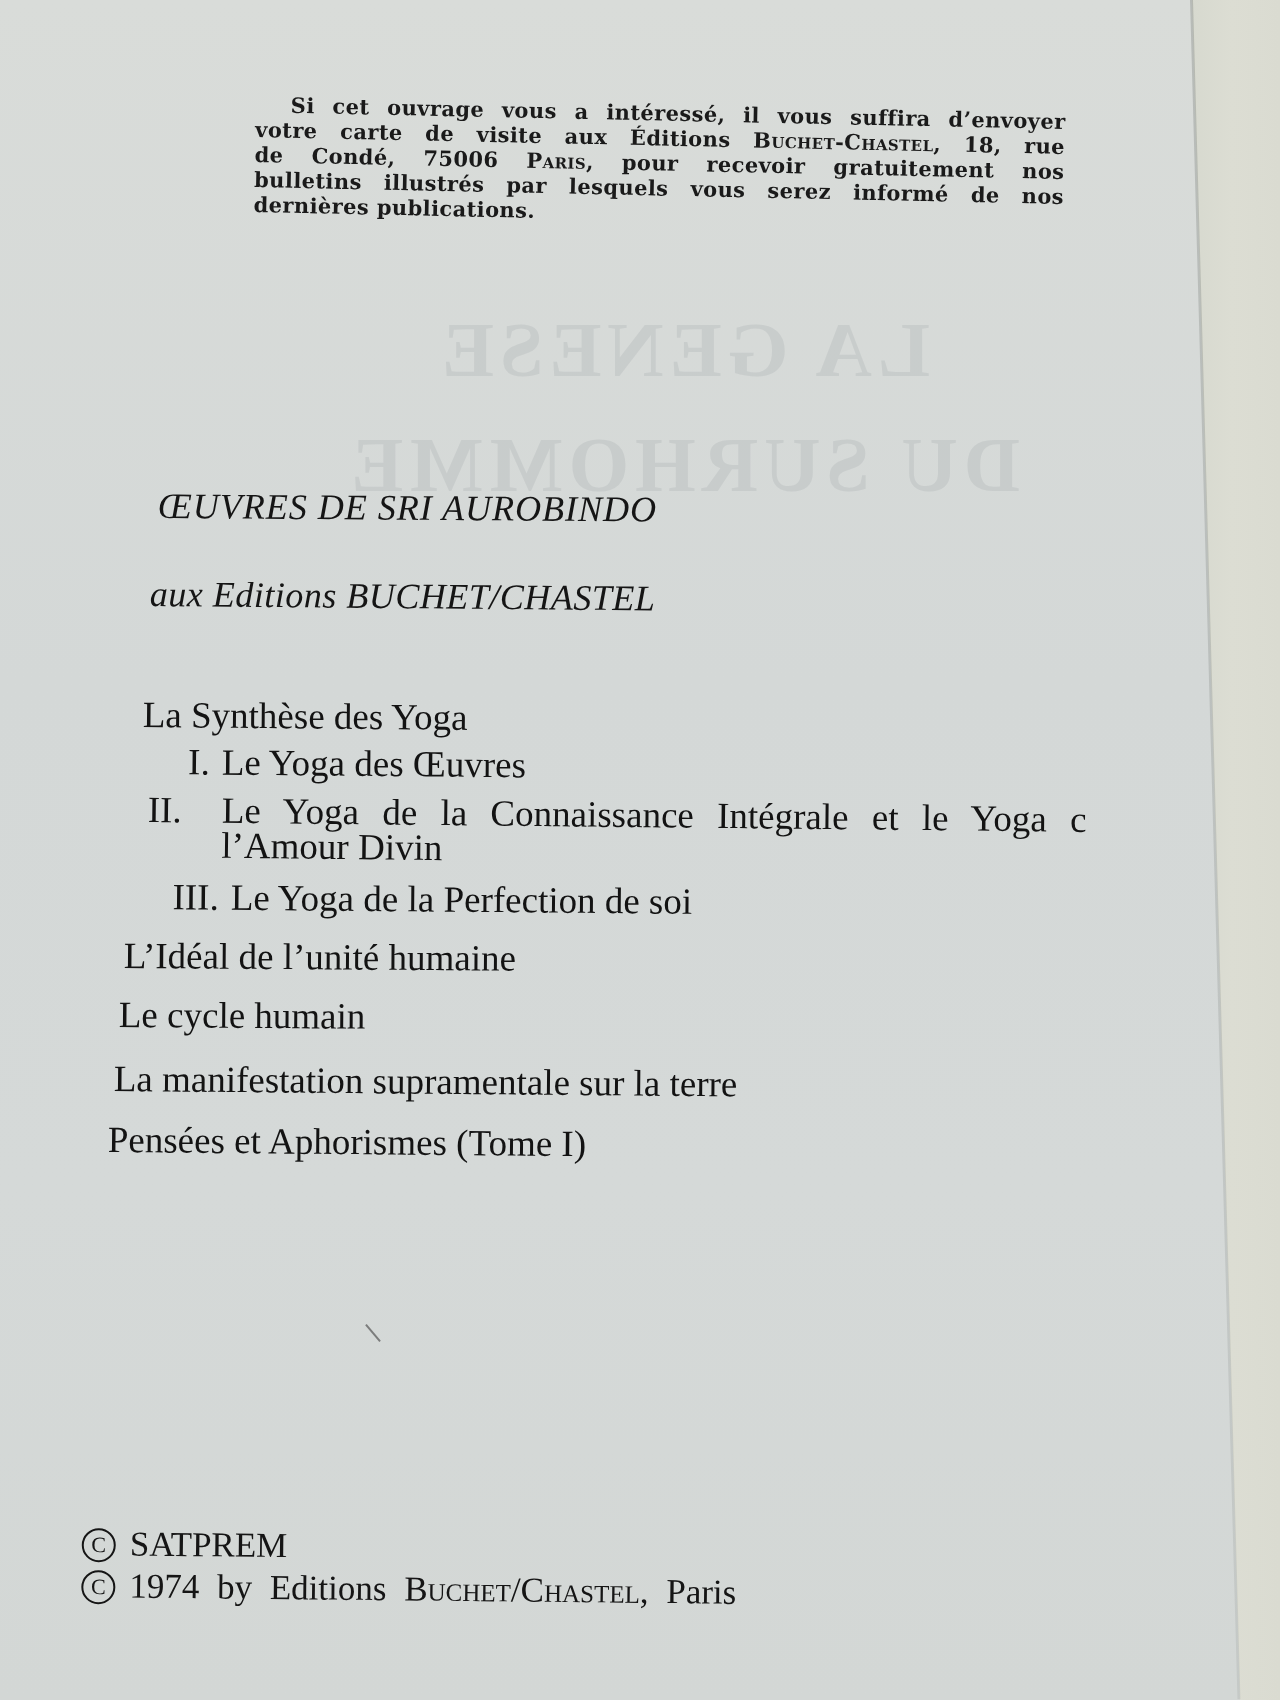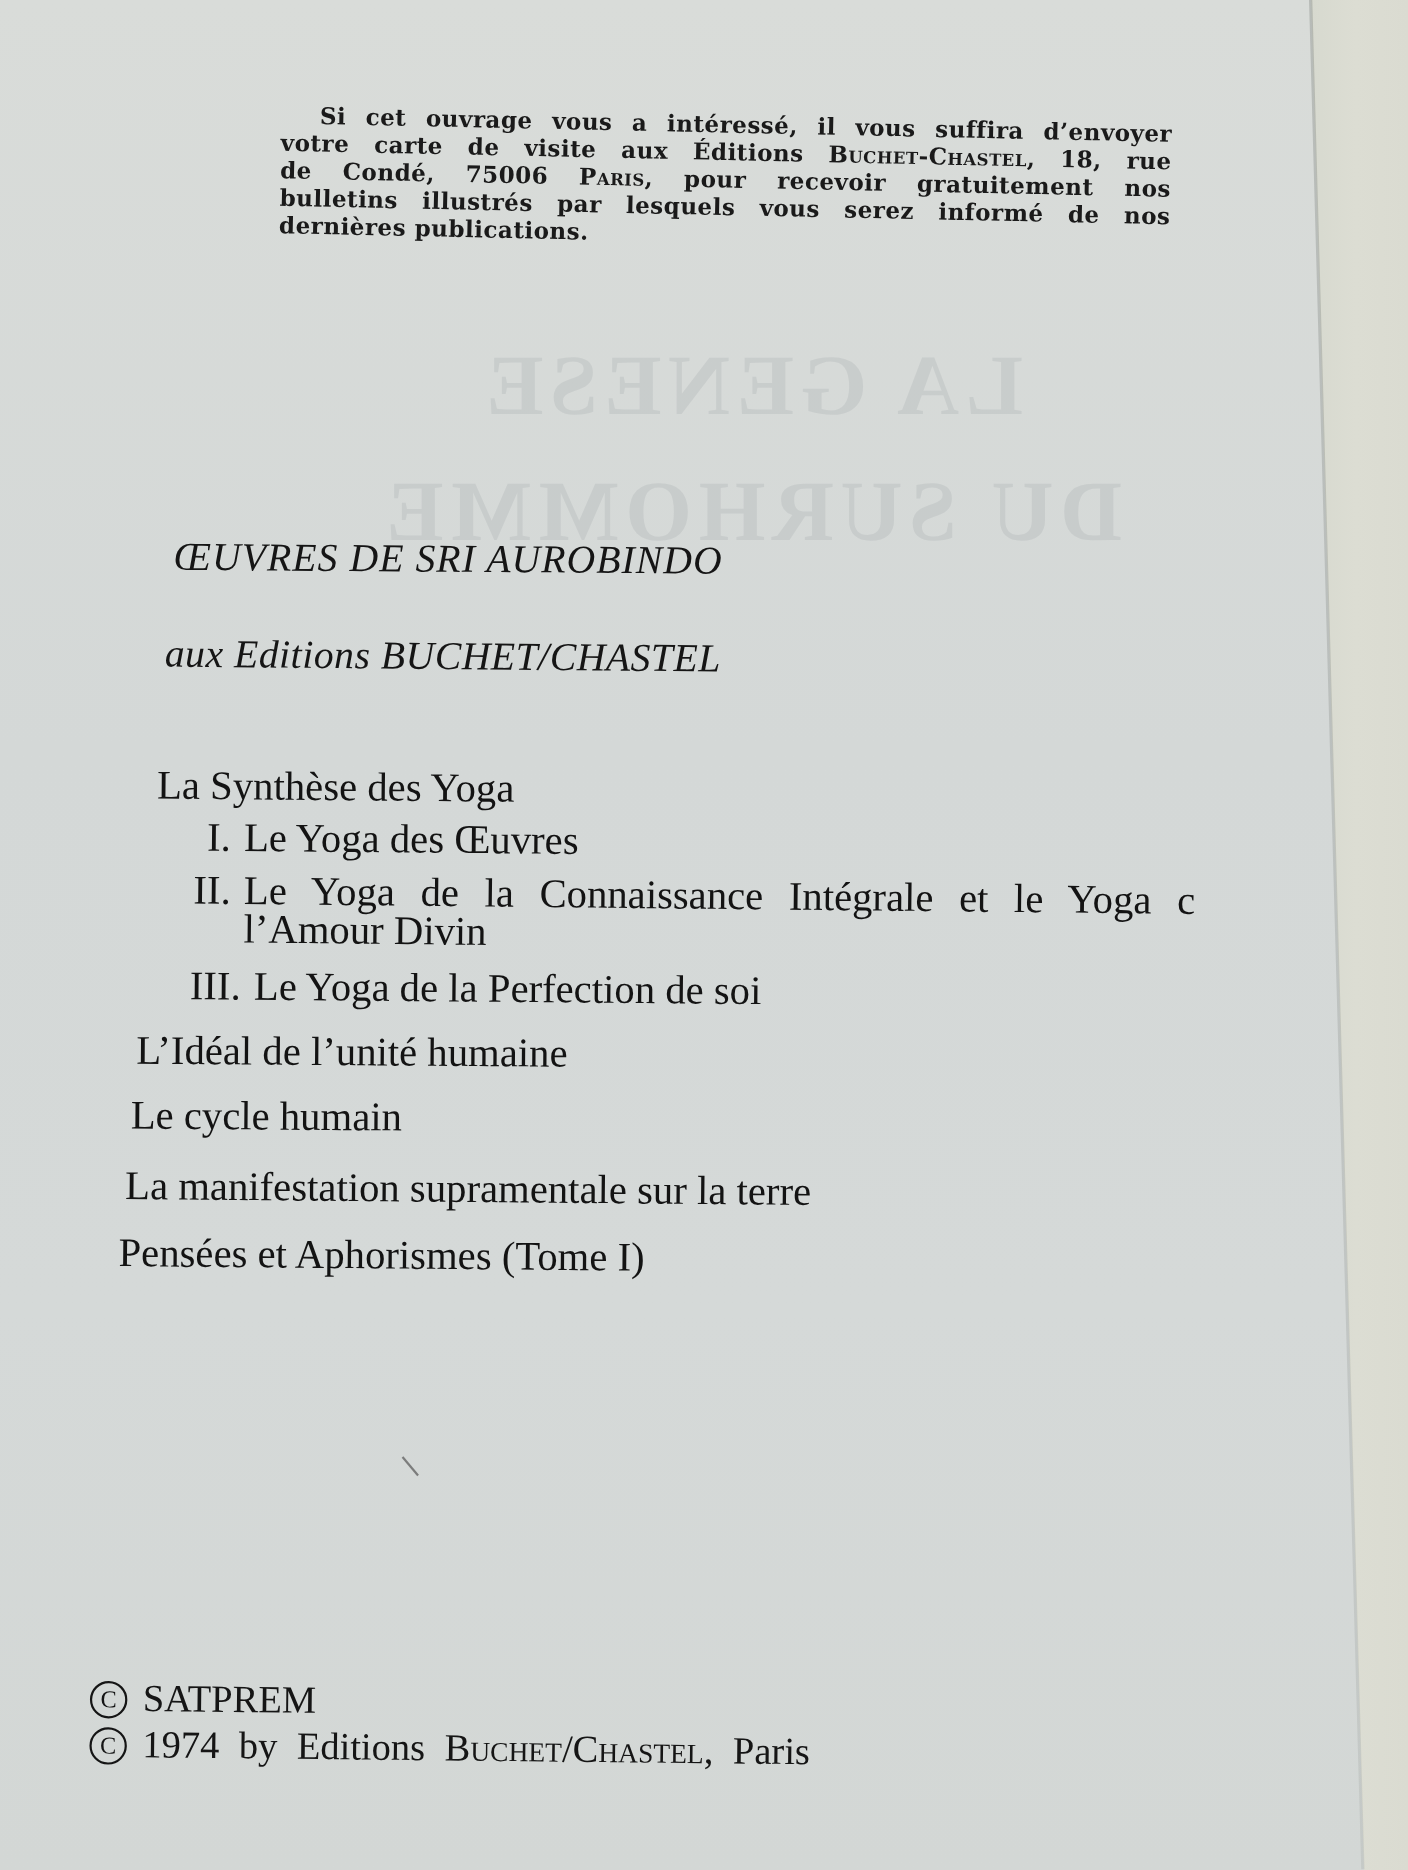--- a/index.html
+++ b/index.html
@@ -196,21 +196,21 @@
 <div class="publisher-line">aux Editions BUCHET/CHASTEL</div>
 
 <div class="list">
   <div class="item" style="left:143px; top:663px; transform: rotate(0.5deg);">La Synthèse des Yoga</div>
 
   <div class="item" style="left:148px; top:710px; transform: rotate(0.5deg);">
     <span class="num">I.</span><span>Le Yoga des Œuvres</span>
   </div>
 
   <div class="sub-wrap" style="left:148px; top:758px; transform: rotate(0.6deg);">
-    <span class="justified-wide"><span class="num" style="display:inline-block;text-align:right;width:62px;margin-right:12px;">II.</span><span>Le Yoga de la Connaissance Intégrale et le Yoga c</span></span>
+    <span class="justified-wide"><span class="num" style="display:inline-block;text-align:left;width:62px;margin-right:12px;">II.</span><span>Le Yoga de la Connaissance Intégrale et le Yoga c</span></span>
     <span class="cont">l’Amour Divin</span>
   </div>
 
   <div class="item" style="left:137px; top:845px; transform: rotate(0.5deg);">
     <span class="num" style="width:82px;">III.</span><span>Le Yoga de la Perfection de soi</span>
   </div>
 
   <div class="item" style="left:124px; top:904px; transform: rotate(0.4deg);">L’Idéal de l’unité humaine</div>
   <div class="item" style="left:119px; top:963px; transform: rotate(0.4deg);">Le cycle humain</div>
   <div class="item" style="left:114px; top:1027px; transform: rotate(0.5deg);">La manifestation supramentale sur la terre</div>

